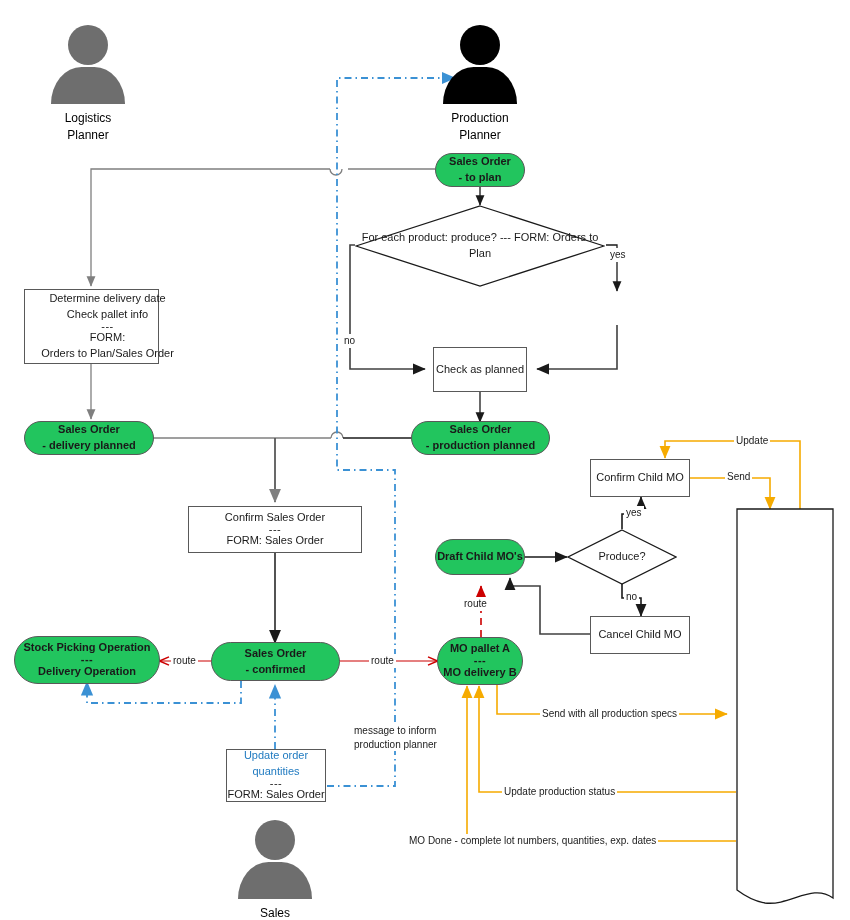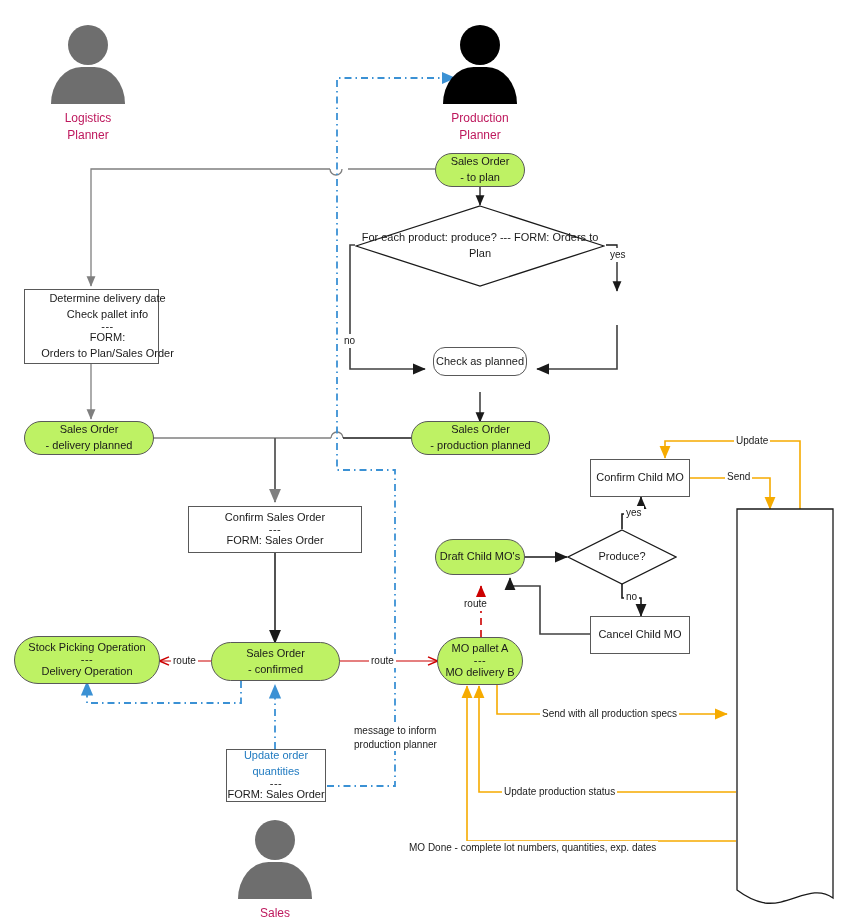--- a/index.html
+++ b/index.html
@@ -32,22 +32,23 @@
     color: #1a1a1a;
     font-size: 11px;
     line-height: 1.45;
   }
   .node.process {
     border: 1.3px solid #595959;
     background: #ffffff;
   }
   .node.terminator {
     border: 1.3px solid #595959;
-    background: #bef264;
+    background: #22c55e;
     border-radius: 999px;
+    font-weight: bold;
   }
   .node .ln { display:block; white-space: nowrap; }
   .node .sep { display:block; line-height: 0.7; letter-spacing: 0.5px; }
 
   .decision {
     position: absolute;
     display: flex;
     align-items: center;
     justify-content: center;
     text-align: center;
@@ -64,21 +65,21 @@
     margin: 0 auto;
   }
   .actor .body {
     width: 74px; height: 37px;
     margin: 2px auto 0 auto;
     border-radius: 38px 38px 0 0 / 46px 46px 0 0;
   }
   .actor .cap {
     margin-top: 6px;
     font-size: 12px;
-    color: #be185d;
+    color: #000000;
     line-height: 1.4;
   }
   .actor.gray .head, .actor.gray .body { background: #6e6e6e; }
   .actor.black .head, .actor.black .body { background: #000000; }
 
   .edgelabel {
     position: absolute;
     font-size: 10px;
     color: #1a1a1a;
     background: #ffffff;
@@ -227,21 +228,21 @@
 
   <div class="node process" style="left:24px; top:289px; width:135px; height:75px;padding-left:32px;">
     <span class="ln">Determine delivery date</span>
     <span class="ln">Check pallet info</span>
     <span class="sep">---</span>
     <span class="ln">FORM:</span>
     <span class="ln">Orders to Plan/Sales Order</span>
   </div>
 
 
-  <div class="node process" style="left:433px; top:347px; width:94px; height:29px;border-radius:12px;">
+  <div class="node process" style="left:433px; top:347px; width:94px; height:45px;">
     <span class="ln">Check as planned</span>
   </div>
 
   <div class="node terminator" style="left:24px; top:421px; width:130px; height:34px;">
     <span class="ln">Sales Order</span>
     <span class="ln">- delivery planned</span>
   </div>
 
   <div class="node terminator" style="left:411px; top:421px; width:139px; height:34px;">
     <span class="ln">Sales Order</span>
@@ -306,20 +307,20 @@
   <div class="edgelabel" style="left:624px; top:590px;">no</div>
 
   <div class="edgelabel" style="left:171px; top:654px;">route</div>
   <div class="edgelabel" style="left:369px; top:654px;">route</div>
   <div class="edgelabel" style="left:462px; top:597px;">route</div>
 
   <div class="edgelabel" style="left:734px; top:434px;">Update</div>
   <div class="edgelabel" style="left:725px; top:470px;">Send</div>
   <div class="edgelabel" style="left:540px; top:707px;">Send with all production specs</div>
   <div class="edgelabel" style="left:502px; top:785px;">Update production status</div>
-  <div class="edgelabel" style="left:407px; top:834px;margin-top:7px;">MO Done - complete lot numbers, quantities, exp. dates</div>
+  <div class="edgelabel" style="left:407px; top:834px;">MO Done - complete lot numbers, quantities, exp. dates</div>
 
   <div class="edgelabel two" style="left:352px; top:724px;">
     <div>message to inform</div>
     <div>production planner</div>
   </div>
 
 </div>
 
 </body></html>

